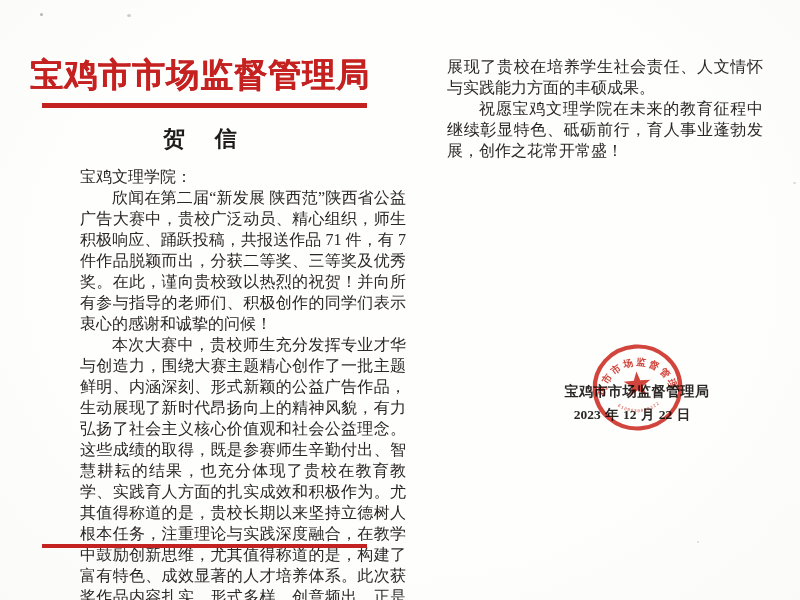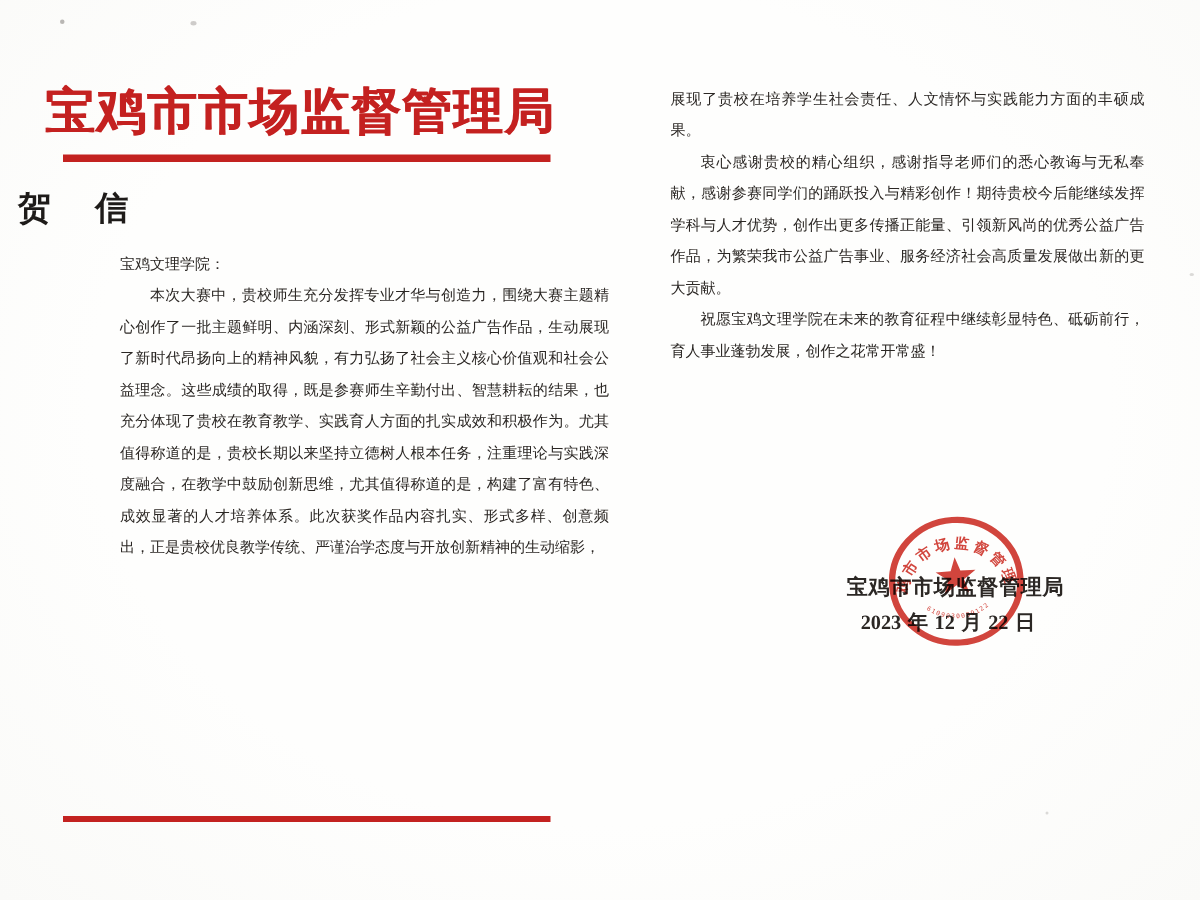--- a/index.html
+++ b/index.html
@@ -28,28 +28,28 @@
     text-align:center;font-size:33px;line-height:38px;font-weight:900;
     color:var(--header-red);letter-spacing:1px;
     text-shadow:0.6px 0 0 currentColor;
     font-family:"Liberation Serif","DejaVu Serif",serif;
   }
   .rule{position:absolute;left:42px;width:325px;height:2px;background:transparent;}
   .rule-top{top:103px;border-top:3px solid var(--rule-red);border-bottom:2px solid var(--rule-red);}
   .rule-bottom{top:544px;border-top:2.5px solid var(--rule-red);border-bottom:2.5px solid var(--rule-red);}
 
   .letter-title{
-    position:absolute;top:124px;left:0;width:400px;text-align:left;
+    position:absolute;top:124px;left:0;width:400px;text-align:center;
     font-size:22px;font-weight:700;letter-spacing:12px;text-indent:12px;
     color:#1e1b19;
   }
 
   
   .body{
-    position:absolute;font-size:10px;line-height:21px;
+    position:absolute;font-size:16px;line-height:21px;
     text-align:justify;text-justify:inter-ideograph;color:var(--ink);
   }
   .body-left{top:166px;left:42px;width:326px;margin-left:38px;}
   .body-right{top:56px;left:47px;width:316px;}
   .body p{margin:0;}
   .para{text-indent:2em;}
   .salutation,.cont{text-indent:0;}
 
   
   .signer{
@@ -78,29 +78,29 @@
 <body>
 
 <div class="scan">
 
   <div class="page page-left">
     <div class="agency">宝鸡市市场监督管理局</div>
     <div class="rule rule-top"></div>
     <div class="letter-title">贺 信</div>
     <div class="body body-left">
       <p class="salutation">宝鸡文理学院：</p>
+      <p class="para">欣闻在第二届“新发展 陕西范”陕西省公益广告大赛中，贵校广泛动员、精心组织，师生积极响应、踊跃投稿，共报送作品 71 件，有 7 件作品脱颖而出，分获二等奖、三等奖及优秀奖。在此，谨向贵校致以热烈的祝贺！并向所有参与指导的老师们、积极创作的同学们表示衷心的感谢和诚挚的问候！</p>
       <p class="para">本次大赛中，贵校师生充分发挥专业才华与创造力，围绕大赛主题精心创作了一批主题鲜明、内涵深刻、形式新颖的公益广告作品，生动展现了新时代昂扬向上的精神风貌，有力弘扬了社会主义核心价值观和社会公益理念。这些成绩的取得，既是参赛师生辛勤付出、智慧耕耘的结果，也充分体现了贵校在教育教学、实践育人方面的扎实成效和积极作为。尤其值得称道的是，贵校长期以来坚持立德树人根本任务，注重理论与实践深度融合，在教学中鼓励创新思维，尤其值得称道的是，构建了富有特色、成效显著的人才培养体系。此次获奖作品内容扎实、形式多样、创意频出，正是贵校优良教学传统、严谨治学态度与开放创新精神的生动缩影，</p>
     </div>
     <div class="rule rule-bottom"></div>
   </div>
 
   <div class="page page-right">
     <div class="body body-right">
       <p class="cont">展现了贵校在培养学生社会责任、人文情怀与实践能力方面的丰硕成果。</p>
-      <p class="para">衷心感谢贵校的精心组织，感谢指导老师们的悉心教诲与无私奉献，感谢参赛同学们的踊跃投入与精彩创作！期待贵校今后能继续发挥学科与人才优势，创作出更多传播正能量、引领新风尚的优秀公益广告作品，为繁荣我市公益广告事业、服务经济社会高质量发展做出新的更大贡献。</p>
       <p class="para">祝愿宝鸡文理学院在未来的教育征程中继续彰显特色、砥砺前行，育人事业蓬勃发展，创作之花常开常盛！</p>
     </div>
 
     <div class="signer">宝鸡市市场监督管理局</div>
     <div class="sig-date">2023 年 12 月 22 日</div>
 
     <svg class="seal" viewBox="0 0 100 100" preserveAspectRatio="none">
       <defs>
         <path id="sealTopArc" d="M 14,61 A 36,36 0 1 1 86,61" fill="none"></path>
         <path id="sealBottomArc" d="M 21,63 A 36,36 0 0 0 79,63" fill="none"></path>

